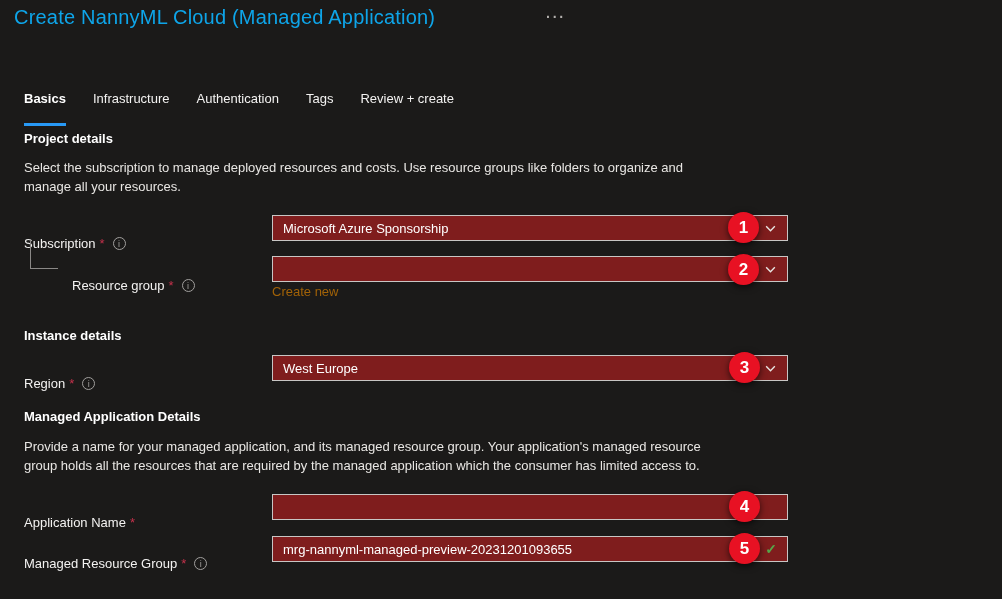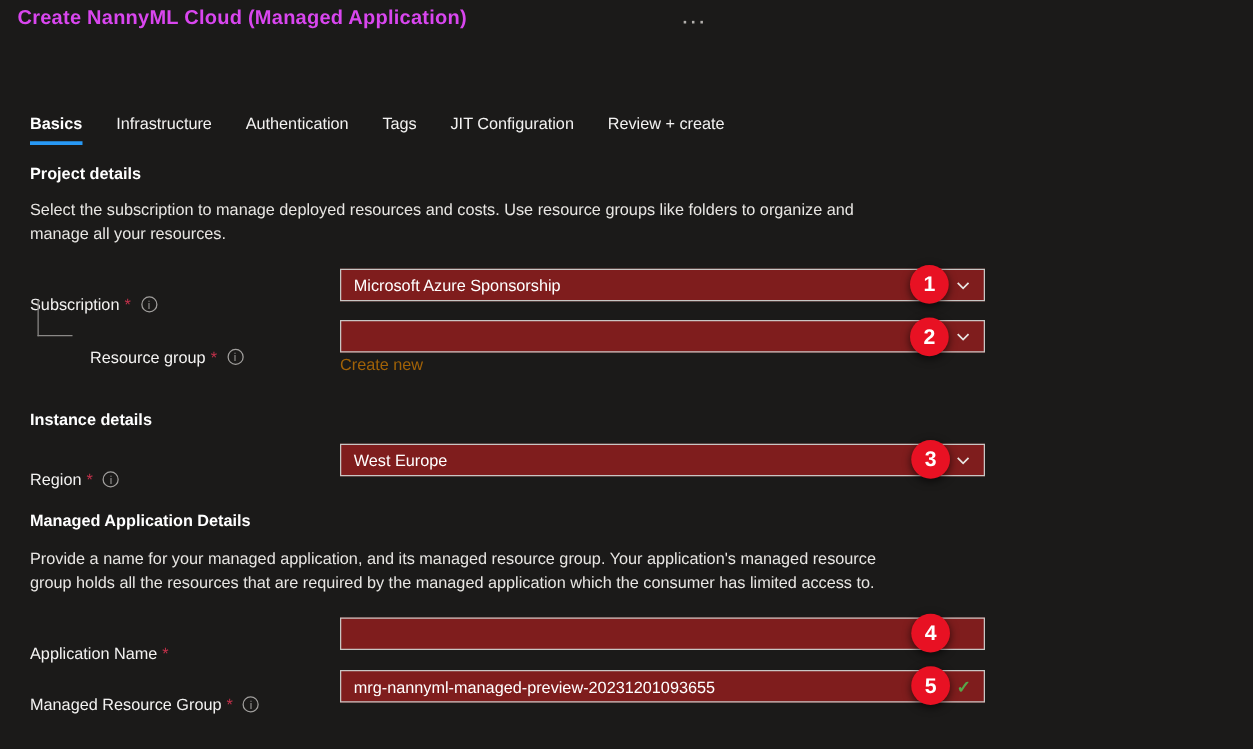--- a/index.html
+++ b/index.html
@@ -8,36 +8,36 @@
     background:#1b1a19;
     font-family:"Liberation Sans", sans-serif;
     color:#f3f2f1;
     position:relative;
     overflow:hidden;
   }
   .abs { position:absolute; }
 
   .page-title {
     left:14px; top:6px;
-    font-size:16px; font-weight:700; color:#d946ef;
+    font-size:20px; font-weight:400; color:#0ea5e9;
     letter-spacing:.2px;
   }
   .more-menu {
     left:546px; top:8px;
     color:#b3b0ad; font-size:14px; font-weight:700;
     letter-spacing:2px; cursor:pointer; line-height:18px;
   }
 
   .tabs {
     left:24px; top:91px;
     display:flex; gap:27px;
     font-size:13px;
   }
   .tab {
-    color:#f3f2f1; padding-bottom:7px; cursor:pointer;
+    color:#f3f2f1; padding-bottom:17px; cursor:pointer;
     border-bottom:3px solid transparent; white-space:nowrap;
   }
   .tab.active {
     font-weight:700; color:#ffffff;
     border-bottom:3px solid #2899f5;
   }
 
   .section-heading { font-size:13px; font-weight:700; color:#ffffff;text-align:center; }
   .section-desc {
     font-size:13px; line-height:19px; color:#e8e6e3;
@@ -91,21 +91,20 @@
 <body>
 
 <div class="abs page-title">Create NannyML Cloud (Managed Application)</div>
 <div class="abs more-menu">···</div>
 
 <div class="abs tabs">
   <div class="tab active">Basics</div>
   <div class="tab">Infrastructure</div>
   <div class="tab">Authentication</div>
   <div class="tab">Tags</div>
-  <div class="tab">JIT Configuration</div>
   <div class="tab">Review + create</div>
 </div>
 
 <div class="abs section-heading" style="left:24px; top:131px;">Project details</div>
 <div class="abs section-desc" style="left:24px; top:158px; width:662px;">Select the subscription to manage deployed resources and costs. Use resource groups like folders to organize and manage all your resources.</div>
 
 <div class="abs field-label" style="left:24px; top:221px;">
   <span>Subscription</span><span class="req">*</span><span class="info-icon">i</span>
 </div>
 <div class="abs field" style="left:272px; top:215px;">

